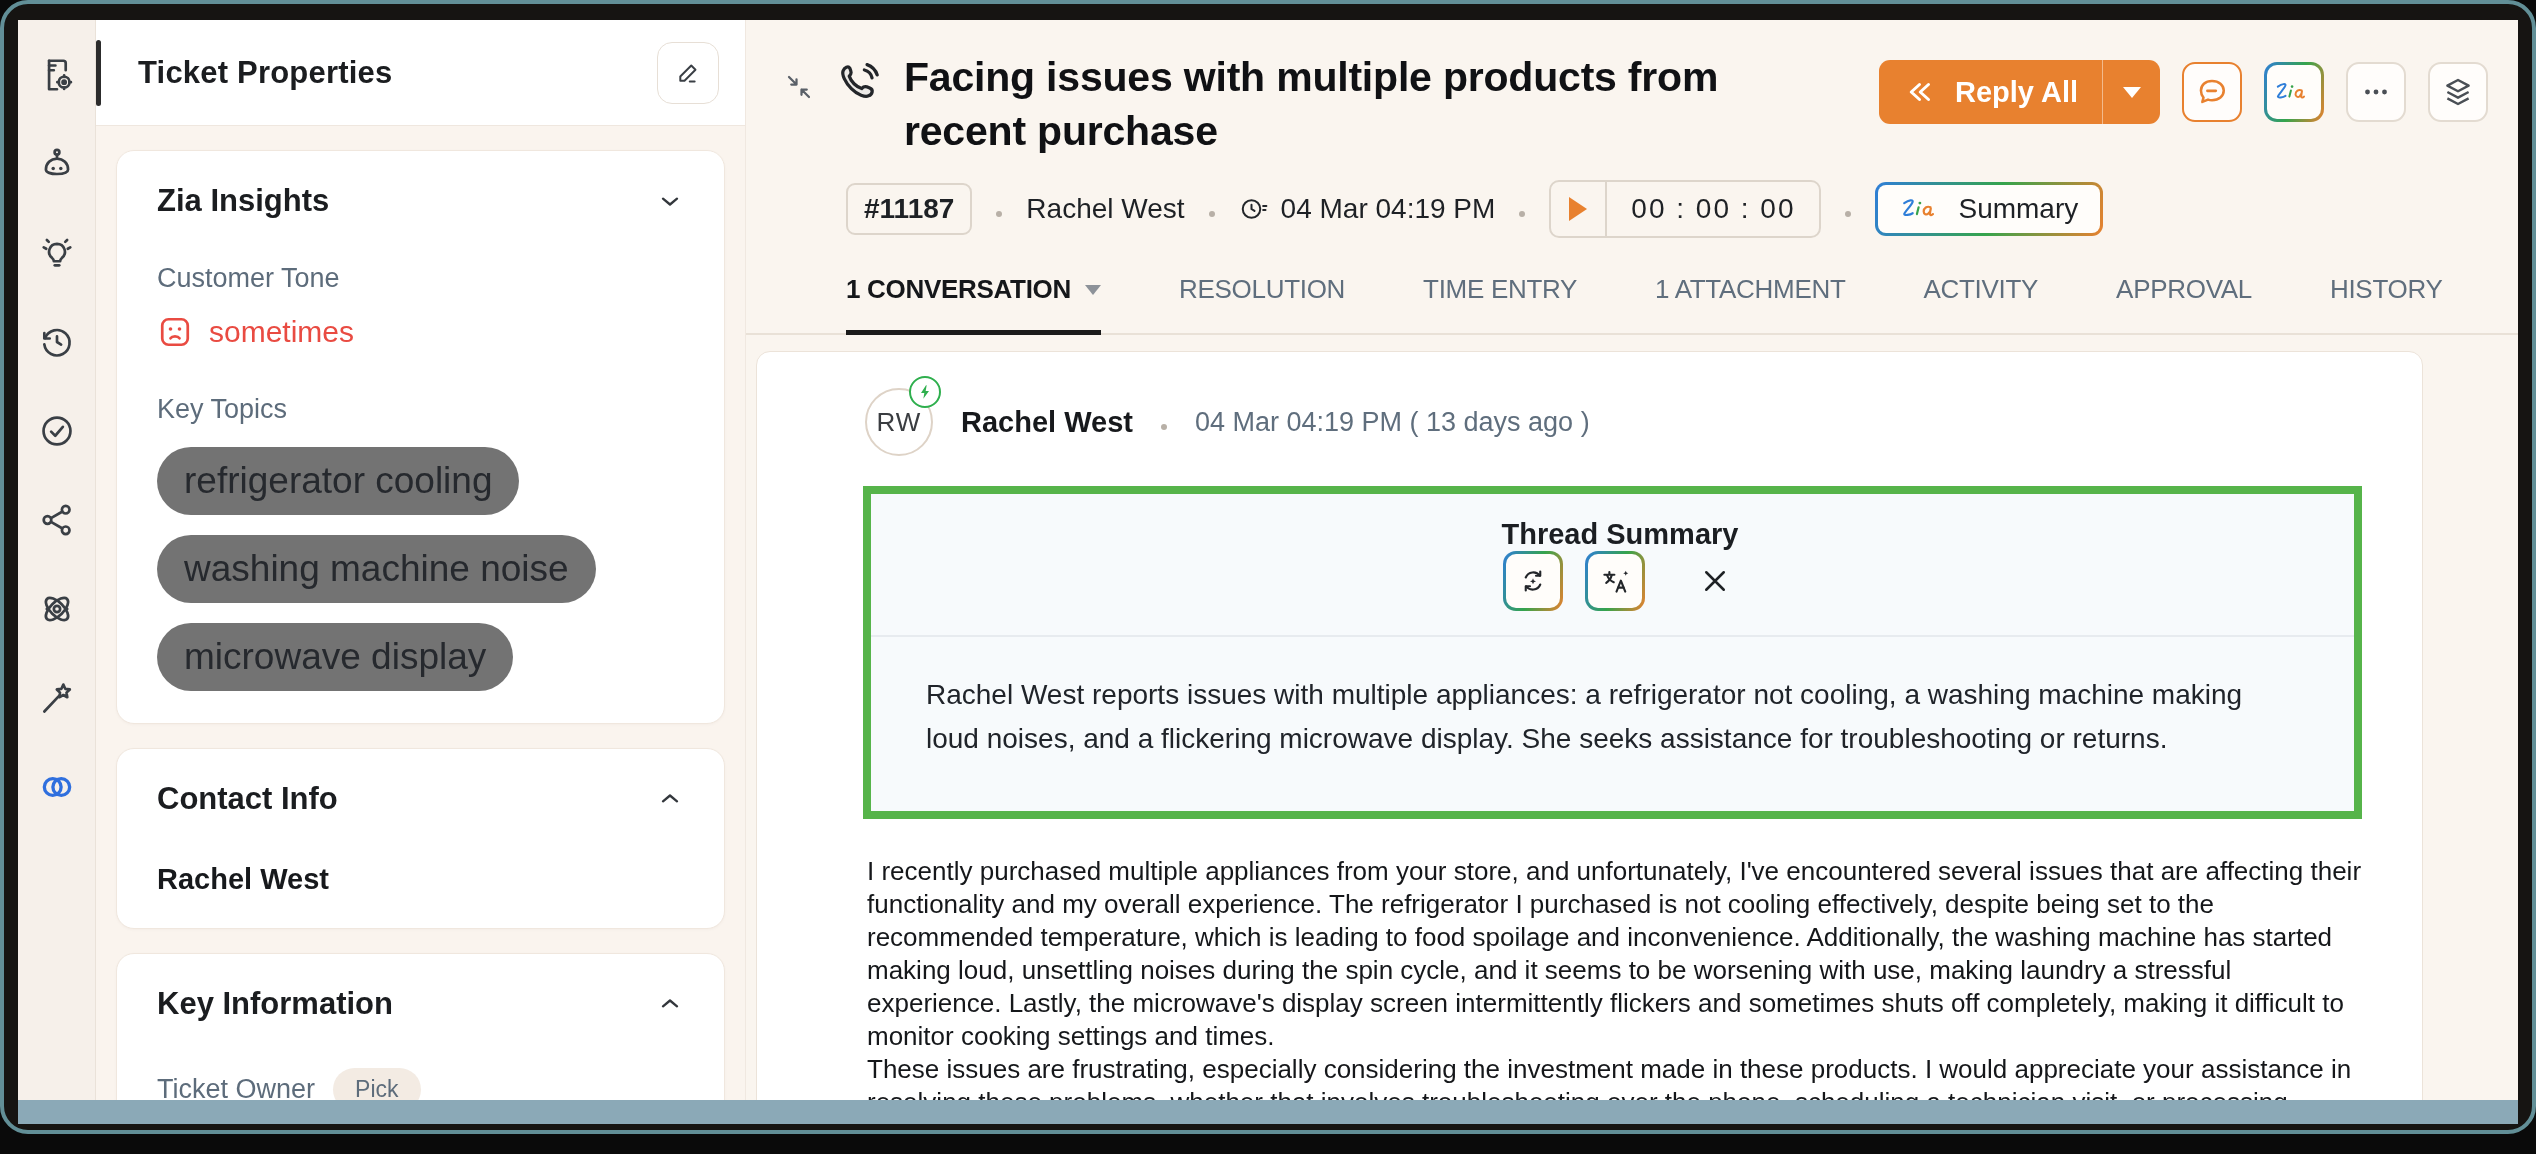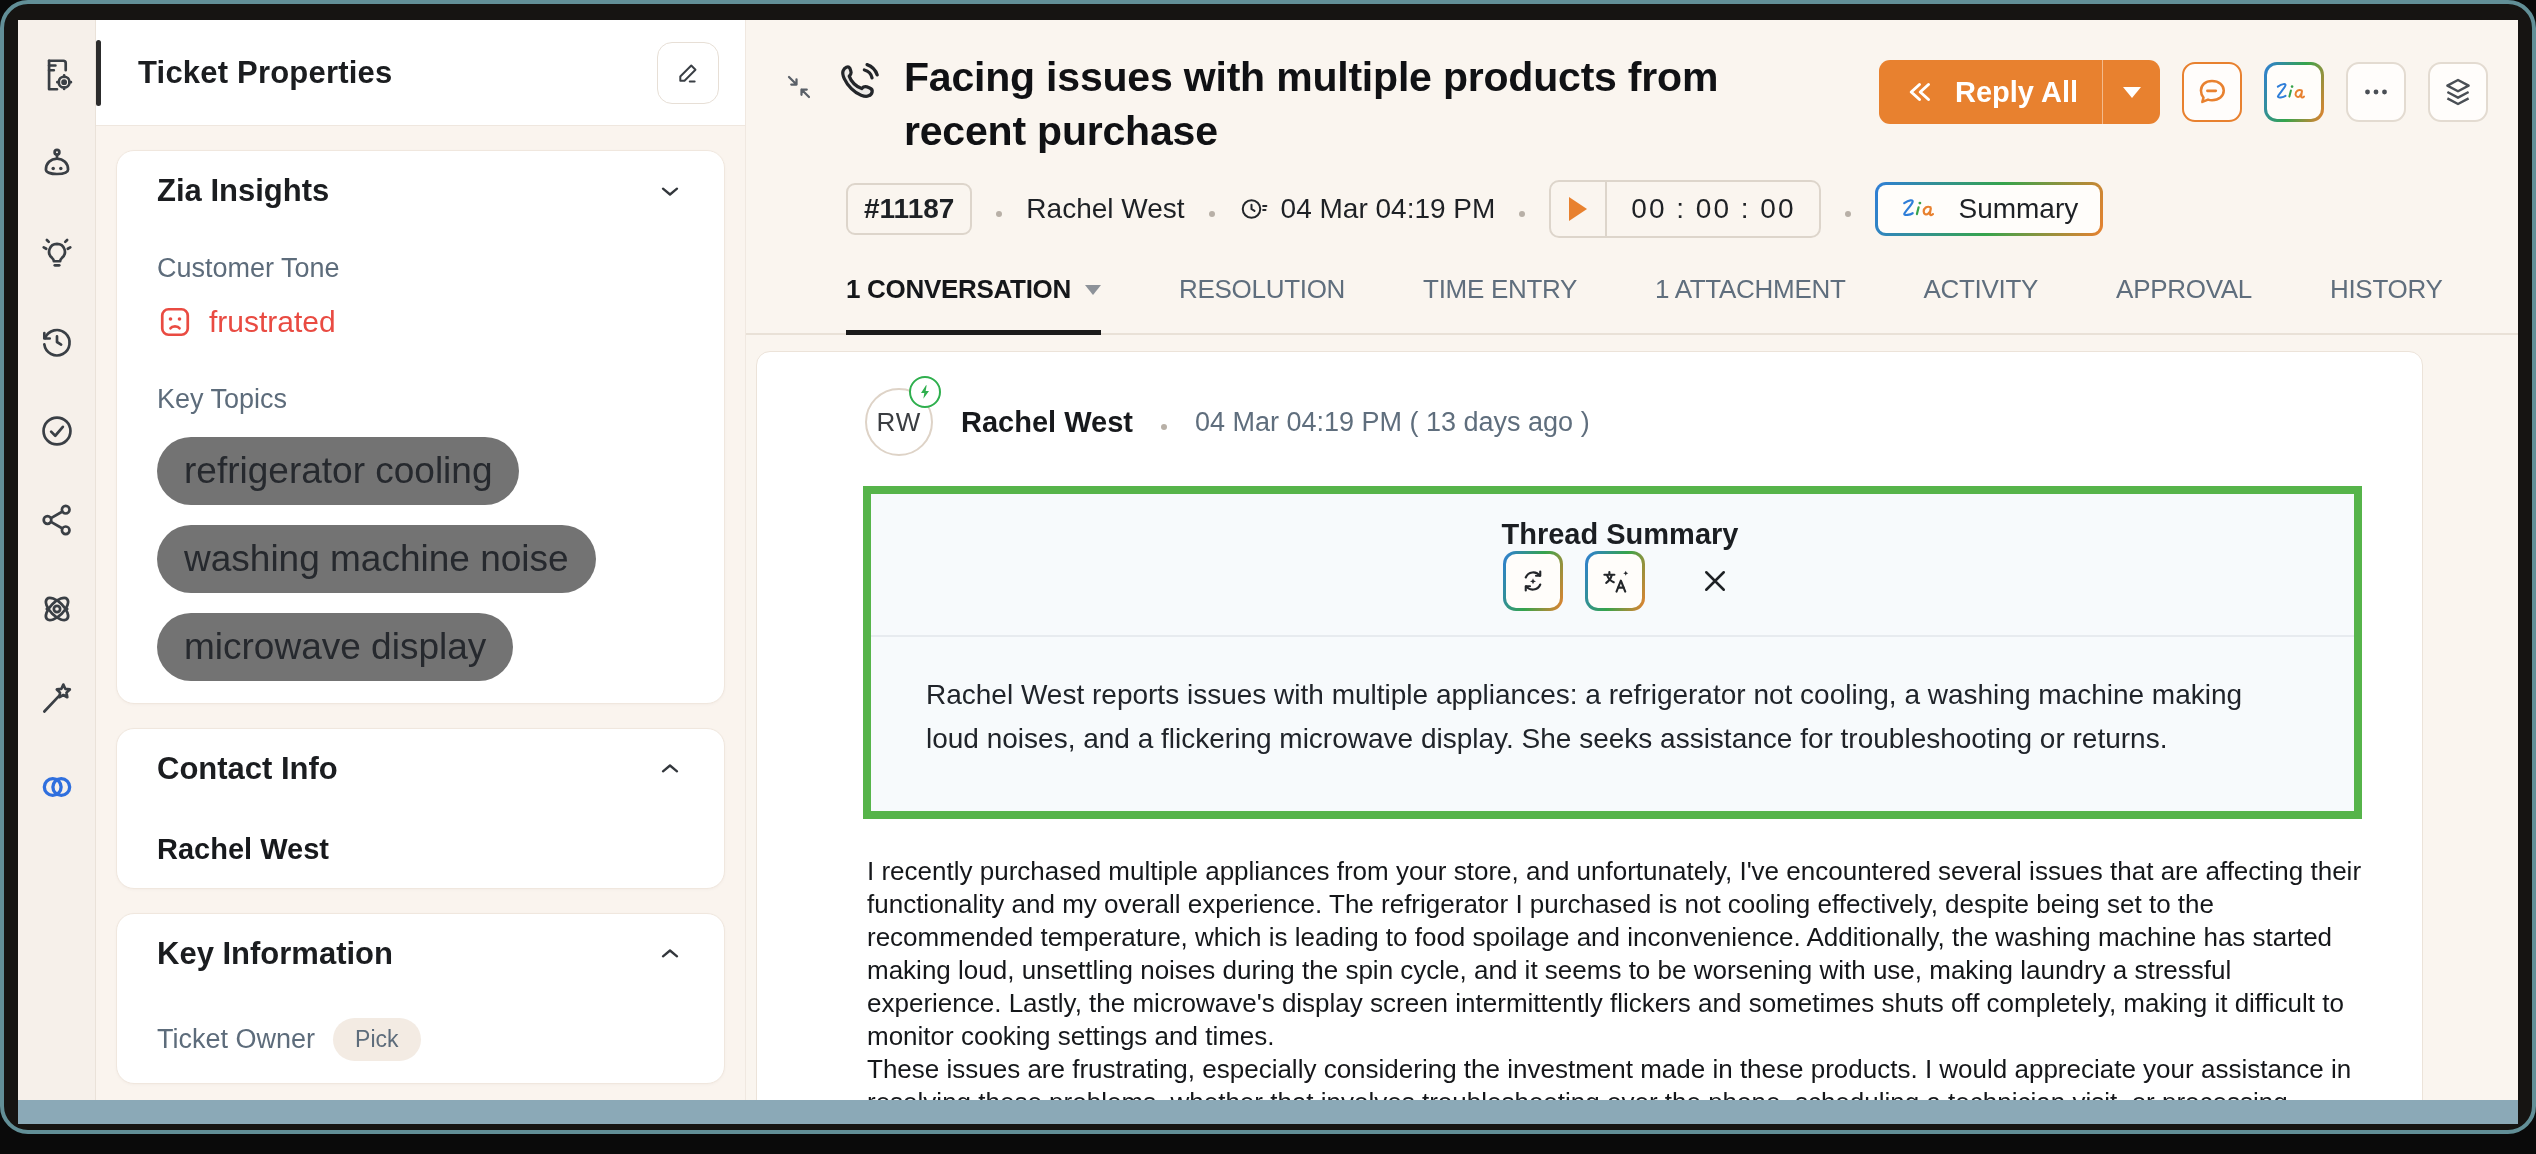--- a/index.html
+++ b/index.html
@@ -16,21 +16,21 @@
 
   
   .sidebar { width:650px; flex-shrink:0; background:#faf4ee; display:flex; flex-direction:column; border-right:1px solid #f0e8e0; }
   .sidebar-head { background:#fff; height:106px; flex-shrink:0; display:flex; align-items:center;
                   padding:0 26px 0 42px; border-bottom:1px solid #efe7df; position:relative; }
   .scroll-thumb { position:absolute; left:0; top:20px; width:5px; height:66px; background:#2c2c2c; border-radius:3px; }
   .sidebar-title { flex:1; font-size:31px; font-weight:600; color:#1b1d20; letter-spacing:.2px; }
   .edit-btn { width:62px; height:62px; border-radius:15px; border:1px solid #e7dfd6; background:#fff;
               display:flex; align-items:center; justify-content:center; cursor:pointer; }
   .sidebar-body { flex:1; min-height:0; padding:24px 20px; display:flex; flex-direction:column; gap:24px; overflow:hidden; }
-  .card { background:#fff; border:1px solid #f0e7de; border-radius:18px; padding:22px 40px;
+  .card { background:#fff; border:1px solid #f0e7de; border-radius:18px; padding:32px 40px;
           box-shadow:0 1px 3px rgba(60,40,20,.03); flex-shrink:0; }
   .card-head { display:flex; justify-content:space-between; align-items:center; }
   .card-title { font-size:31px; font-weight:600; color:#1b1d20; }
   .chev { width:28px; height:28px; cursor:pointer; }
   .field-label { font-size:27px; color:#5d6c7b; }
   .mt40{margin-top:44px;}
   .tone-row { display:flex; align-items:center; gap:16px; margin-top:20px; }
   .tone-text { font-size:30px; color:#e94b42; }
   .topics { display:flex; flex-direction:column; align-items:flex-start; gap:20px; margin-top:22px; }
   .topic-chip { background:#737373; border-radius:999px; padding:13px 27px; font-size:37px; color:#26292e; }
@@ -195,21 +195,21 @@
               </svg>
           </div>
           <div class="field-label mt40">Customer Tone</div>
           <div class="tone-row">
             <svg width="36" height="36" viewBox="0 0 24 24" fill="none" stroke="#e94b42" stroke-width="1.8" stroke-linecap="round">
               <rect x="3.5" y="3.5" width="17" height="17" rx="4.2"></rect>
               <circle cx="9" cy="10" r="1.2" fill="#e94b42" stroke="none"></circle>
                 <circle cx="15" cy="10" r="1.2" fill="#e94b42" stroke="none"></circle>
               <path d="M9 16.2c1.1-1.7 4.9-1.7 6 0"></path>
             </svg>
-            <span class="tone-text">frustrated</span>
+            <span class="tone-text">sometimes</span>
           </div>
           <div class="field-label mt40">Key Topics</div>
           <div class="topics">
             <span class="topic-chip">refrigerator cooling</span>
             <span class="topic-chip">washing machine noise</span>
             <span class="topic-chip">microwave display</span>
           </div>
         </div>
 
         <div class="card">

